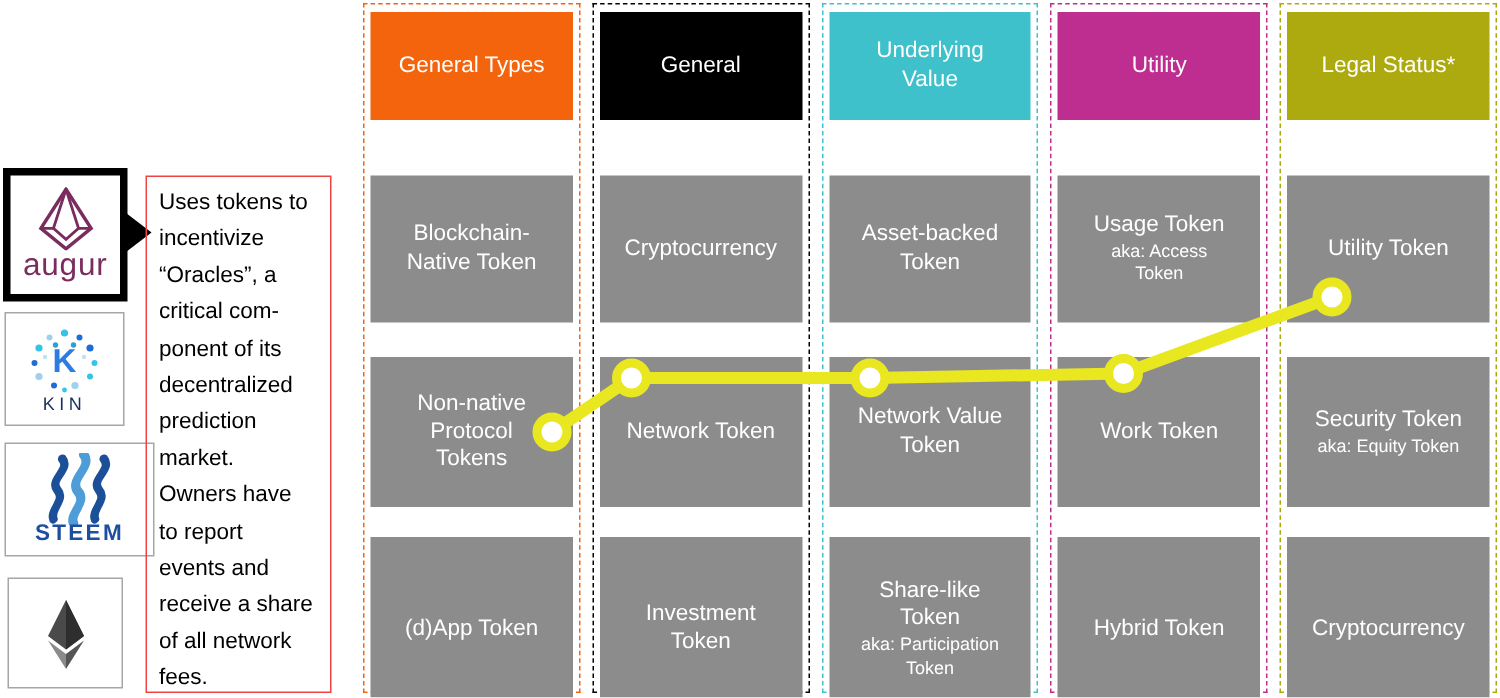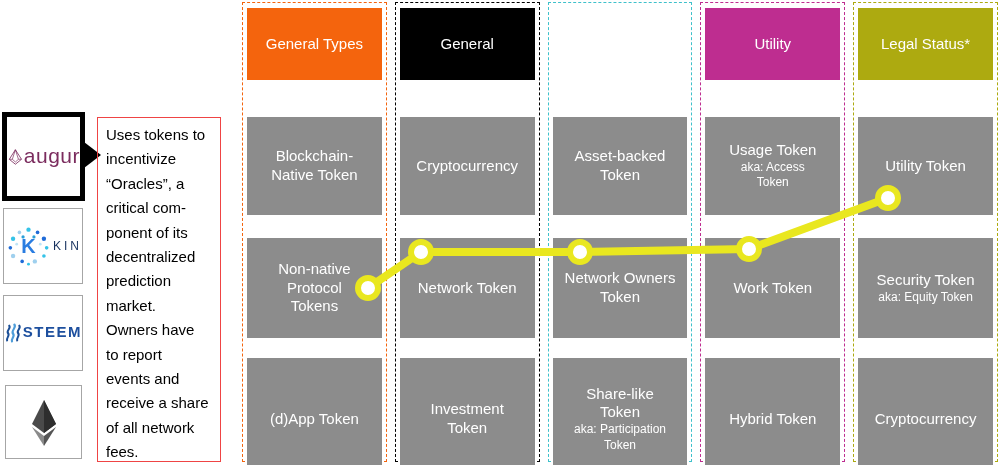--- a/index.html
+++ b/index.html
@@ -2,26 +2,26 @@
 <html><head>
 <meta charset="utf-8">
 <style>
   html,body{margin:0;padding:0;background:#fff;}
   #slide{
     position:relative;width:1000px;height:465px;overflow:hidden;background:#fff;
     font-family:"Liberation Sans","DejaVu Sans",sans-serif;
     --cell-color:#8c8c8c; --highlight-color:#e9e71f;
   }
   
-  .logo-box{position:absolute;background:#fff;display:flex;align-items:center;justify-content:center;box-sizing:border-box;}
+  .logo-box{position:absolute;background:#fff;display:flex;flex-direction:column;align-items:center;justify-content:center;box-sizing:border-box;}
   #augur-box{left:2px;top:112px;width:83px;height:89px;border:5px solid #000;}
   #augur-box .wordmark{font-size:21px;color:#7b2c5e;letter-spacing:.5px;margin-top:-2px;}
   #kin-box{left:3px;top:208px;width:80px;height:76px;border:1px solid #a6a6a6;}
   #kin-box .wordmark{font-size:12px;color:#17315e;letter-spacing:3px;margin-top:-1px;}
-  #steem-box{left:3px;top:295px;width:80px;height:76px;border:1px solid #a6a6a6;}
+  #steem-box{left:3px;top:295px;width:100px;height:76px;border:1px solid #a6a6a6;}
   #steem-box .wordmark{font-size:15px;font-weight:bold;color:#1d4f9e;letter-spacing:1.5px;margin-top:-3px;}
   #eth-box{left:5px;top:385px;width:77px;height:74px;border:1px solid #a6a6a6;}
   #callout-pointer{position:absolute;left:84px;top:142px;width:0;height:0;
     border-top:13px solid transparent;border-bottom:13px solid transparent;border-left:17px solid #000;}
   #callout-box{position:absolute;left:97px;top:117px;width:124px;height:345px;border:1px solid #ef4444;
     box-sizing:border-box;padding:5px 2px 0 8px;font-size:15px;line-height:24.4px;color:#000;white-space:pre-line;}
   
   #grid{position:absolute;left:242px;top:2px;width:756px;height:460px;display:flex;gap:8px;}
   .col{flex:1;position:relative;border:1px dashed var(--col-color);box-sizing:border-box;background:#fff;}
   .col-header{position:absolute;left:4px;right:4px;top:5px;height:72px;background:var(--col-color);
@@ -146,27 +146,29 @@
         <div class="subtitle"></div>
       </div>
       <div class="cell r2">
         <div class="title">Investment
 Token</div>
         <div class="subtitle"></div>
       </div>
     </div>
 
     <div class="col" style="--col-color: #3ec1cb;">
+      <div class="col-header">Underlying
+Value</div>
       <div class="cell r0">
         <div class="title">Asset-backed
 Token</div>
         <div class="subtitle"></div>
       </div>
       <div class="cell r1">
-        <div class="title">Network Owners
+        <div class="title">Network Value
 Token</div>
         <div class="subtitle"></div>
       </div>
       <div class="cell r2">
         <div class="title">Share-like
 Token</div>
         <div class="subtitle">aka: Participation
 Token</div>
       </div>
     </div>

